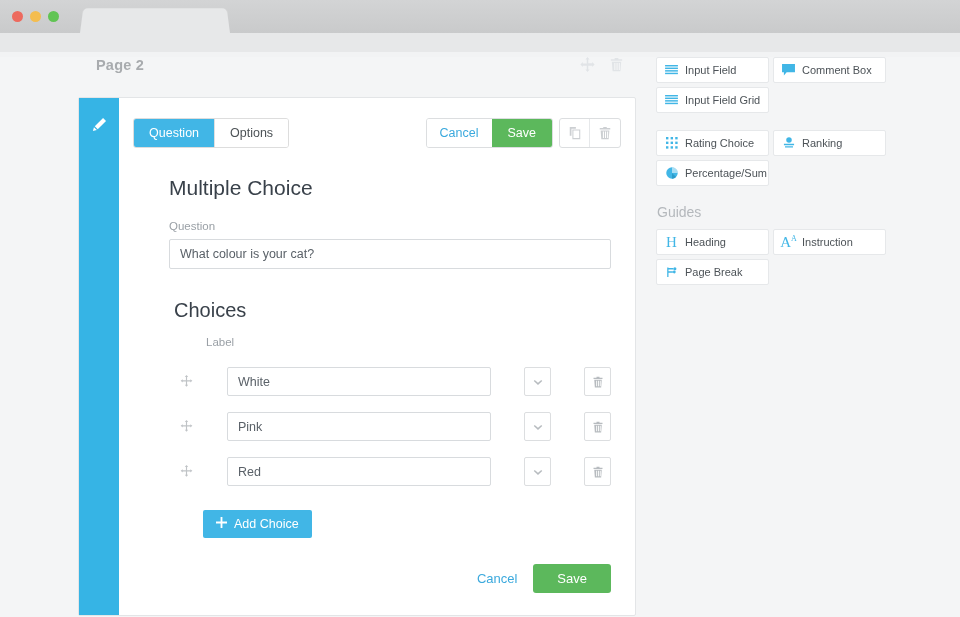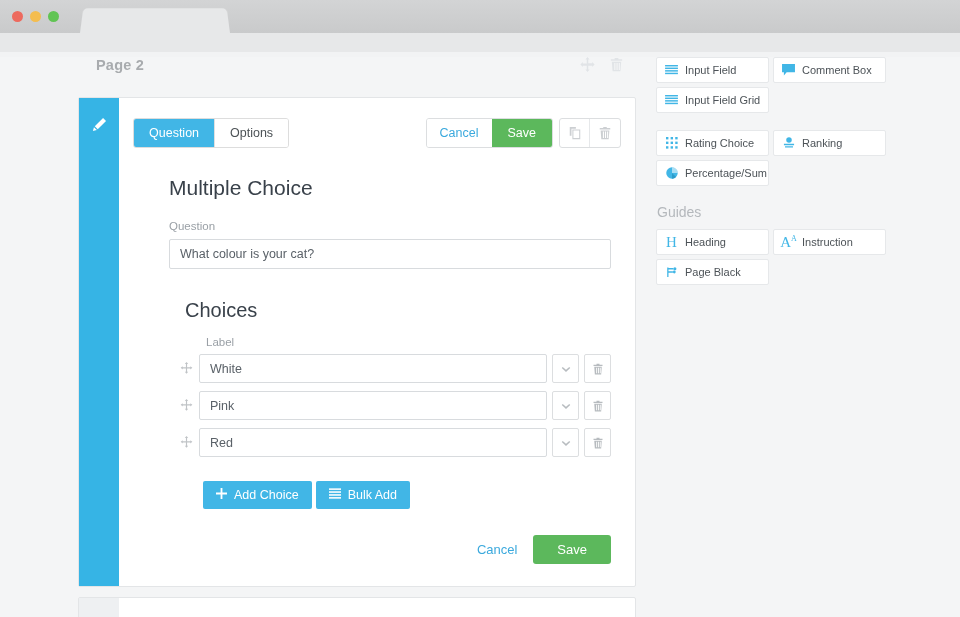--- a/index.html
+++ b/index.html
@@ -100,25 +100,25 @@
 
   
   .card-content { padding: 6px 24px 0 50px; }
   .h-title { font-size: 21px; color: #39414a; font-weight: normal; margin: 16px 0 20px; }
   .field-label { font-size: 11.5px; color: #9aa0a6; margin-bottom: 7px; }
   .text-input {
     width: 100%; height: 30px; border: 1px solid #d8dbde; border-radius: 2px;
     padding: 0 10px; font-size: 12.5px; color: #5a6168;
     font-family: "Liberation Sans", sans-serif; background: #fff;
   }
-  .h-choices { font-size: 20px; color: #39414a; font-weight: normal; margin: 30px 16px 14px; }
+  .h-choices { font-size: 20px; color: #39414a; font-weight: normal; margin: 30px 5px 14px; }
 
   .choices-area { padding-left: 34px; }
-  .col-label { font-size: 11.5px; color: #9aa0a6; margin-bottom: 6px; padding-left: 3px; }
-  .choice-row { display: flex; align-items: center; margin-bottom: 8px; }
+  .col-label { font-size: 11.5px; color: #9aa0a6; margin-bottom: 19px; padding-left: 3px; }
+  .choice-row { display: flex; align-items: center; margin-bottom: 16px; gap: 28px; }
   .drag-handle { width: 26px; display: flex; justify-content: center; cursor: move; opacity: .55; margin-left: -30px; }
   .choice-input {
     flex: 1; height: 29px; border: 1px solid #d8dbde; border-radius: 2px;
     padding: 0 10px; font-size: 12.5px; color: #5a6168;
     font-family: "Liberation Sans", sans-serif;
   }
   .sq-btn {
     width: 27px; height: 29px; margin-left: 5px;
     border: 1px solid #dcdee0; border-radius: 2px; background: #fff;
     display: flex; align-items: center; justify-content: center; cursor: pointer;
@@ -304,33 +304,20 @@
             </div>
 
             <div class="add-row">
               <button class="blue-btn">
                 <span>
                   <svg viewBox="0 0 12 12" width="11" height="11">
                       <path fill="#fff" d="M5 0h2v5h5v2H7v5H5V7H0V5h5z"></path>
                     </svg>
                 </span>
                 <span>Add Choice</span>
-              </button>
-              <button class="blue-btn">
-                <span>
-                  <svg viewBox="0 0 14 12" width="12" height="11">
-                      <g fill="#fff">
-                        <rect y="0" width="14" height="1.8"></rect>
-                        <rect y="3.4" width="14" height="1.8"></rect>
-                        <rect y="6.8" width="14" height="1.8"></rect>
-                        <rect y="10.2" width="14" height="1.8"></rect>
-                      </g>
-                    </svg>
-                </span>
-                <span>Bulk Add</span>
               </button>
             </div>
           </div>
         </div>
 
         <div class="card-footer">
           <span class="link-cancel">Cancel</span>
           <button class="foot-save">Save</button>
         </div>
 
@@ -449,18 +436,18 @@
         <span class="pal-label">Instruction</span>
       </div>
       <div class="pal-item">
         <span class="pal-ico">
           <svg viewBox="0 0 13 13" width="12" height="12">
               <path fill="none" stroke="#41b6e6" stroke-width="1.4" d="M2 12V1.5M2 6.5h5.5M2 3h6"></path>
               <circle cx="9.6" cy="3" r="1.7" fill="#41b6e6"></circle>
               <circle cx="9" cy="6.5" r="1.5" fill="#41b6e6"></circle>
             </svg>
         </span>
-        <span class="pal-label">Page Black</span>
+        <span class="pal-label">Page Break</span>
       </div>
     </div>
   </div>
 
 </div>
 
 </body></html>

